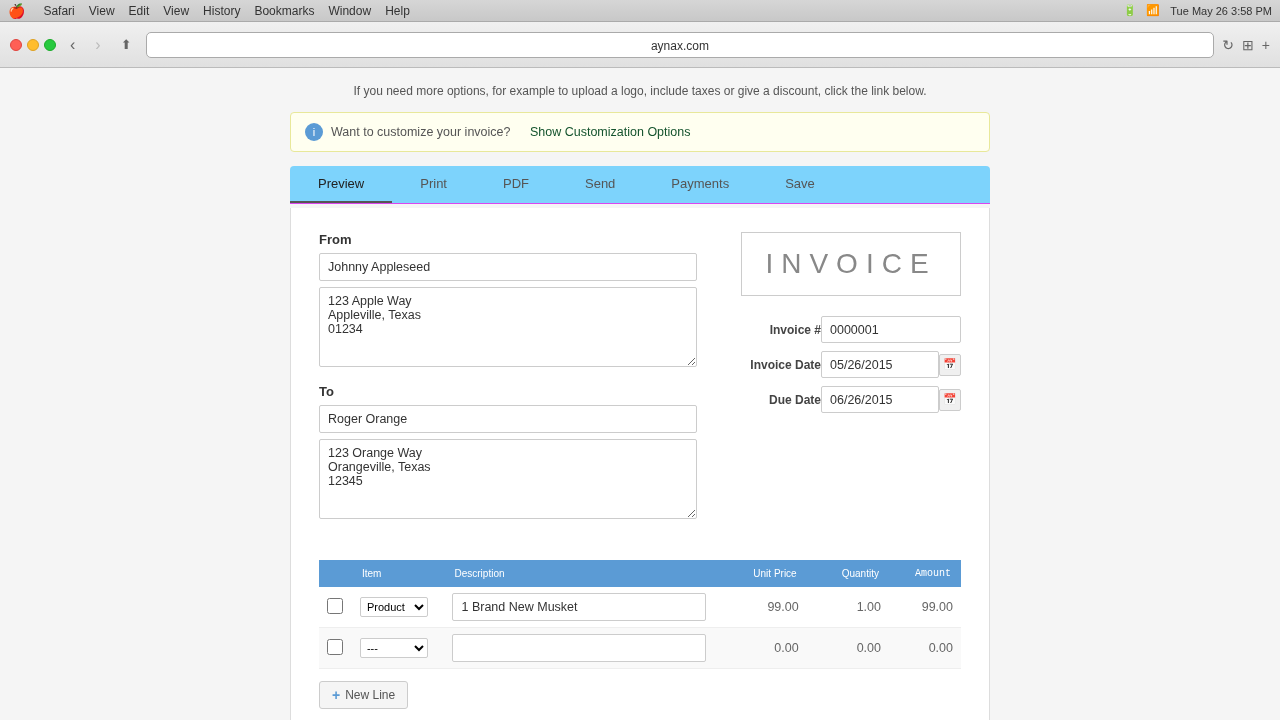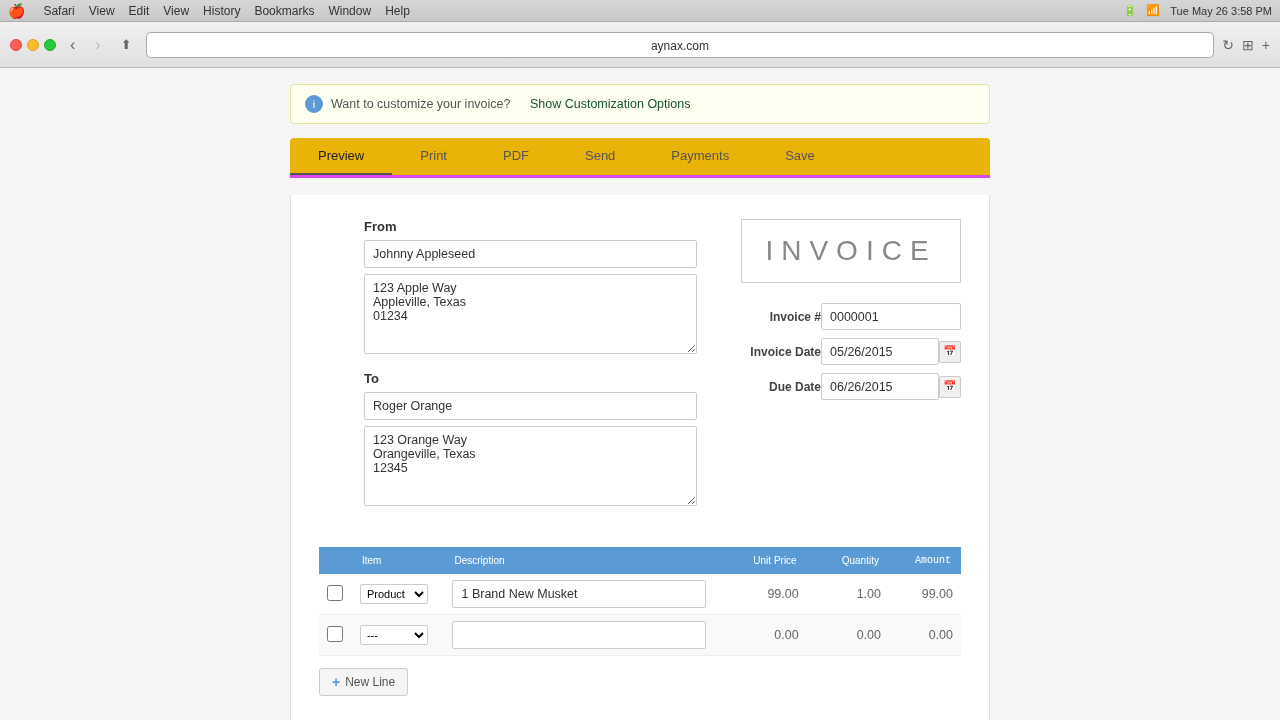--- a/index.html
+++ b/index.html
@@ -97,23 +97,23 @@
       display: flex;
       align-items: center;
       justify-content: center;
       flex-shrink: 0;
     }
     .customization-link { color: #14532d; text-decoration: none; cursor: pointer; }
 
     
     .tab-bar {
       display: flex;
-      border-bottom: 3px solid #d946ef;
-      margin-bottom: 17px;
-      background: #eab308;
+      border-bottom: 1px solid #d946ef;
+      margin-bottom: 4px;
+      background: #7dd3fc;
       border-radius: 4px 4px 0 0;
       overflow: hidden;
     }
     .tab {
       padding: 10px 28px;
       font-size: 13px;
       color: #555;
       cursor: pointer;
       border-bottom: 2px solid transparent;
       text-align: center;
@@ -131,21 +131,21 @@
       border-top: none;
       padding: 24px 28px;
     }
 
     
     .invoice-top {
       display: flex;
       gap: 24px;
       margin-bottom: 24px;
     }
-    .invoice-left { flex: 1; margin-left: 45px; }
+    .invoice-left { flex: 1; }
     .invoice-right { flex: 0 0 240px; display: flex; flex-direction: column; align-items: flex-end; }
 
     .section-label {
       font-size: 13px;
       font-weight: 600;
       color: #333;
       margin-bottom: 6px;
     }
 
     .invoice-title {
@@ -313,20 +313,21 @@
   <button class="nav-btn" style="font-size:13px;">⬆</button>
   <div class="address-bar">aynax.com</div>
   <span class="toolbar-icon">↻</span>
   <span class="toolbar-icon">⊞</span>
   <span class="toolbar-icon" style="margin-left:auto;">+</span>
 </div>
 
 <div class="page-content">
   <div class="content-inner">
 
+    <div class="info-bar">If you need more options, for example to upload a logo, include taxes or give a discount, click the link below.</div>
 
     <div class="customization-notice">
       <div class="info-icon">i</div>
       <span>Want to customize your invoice?</span>
       &nbsp;
       <a class="customization-link">Show Customization Options</a>
     </div>
 
     <div class="tab-bar">
       <div class="tab active">Preview</div>

